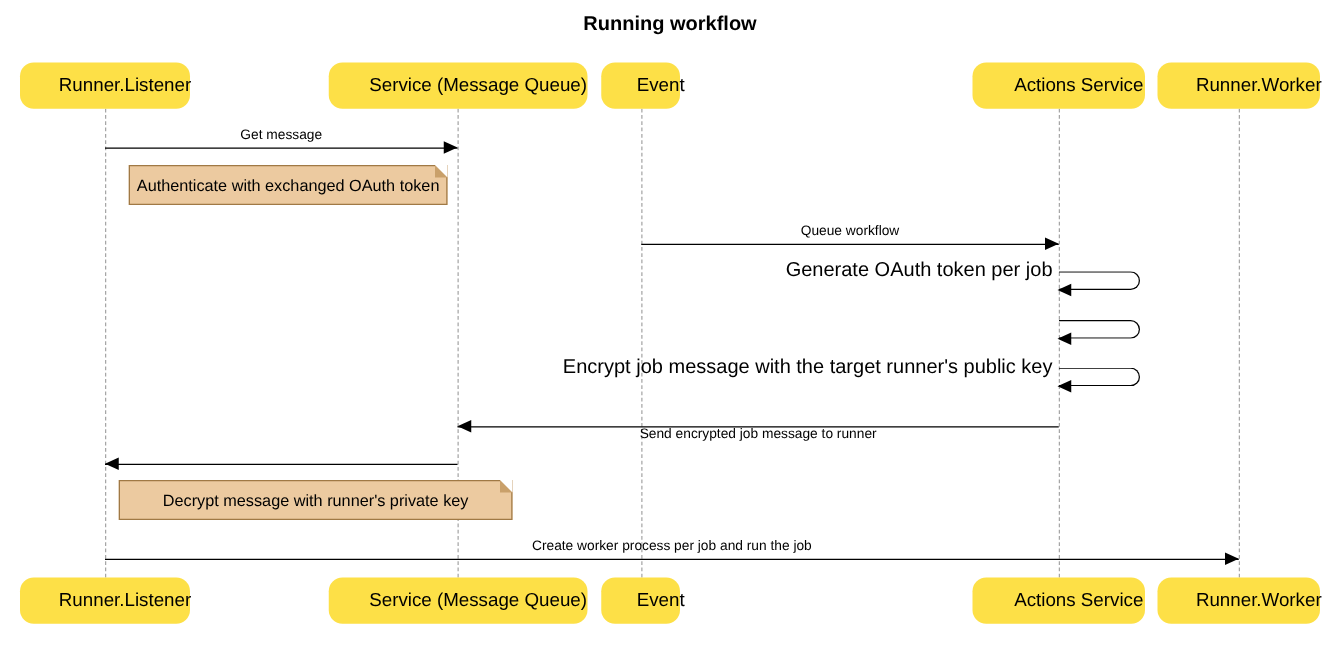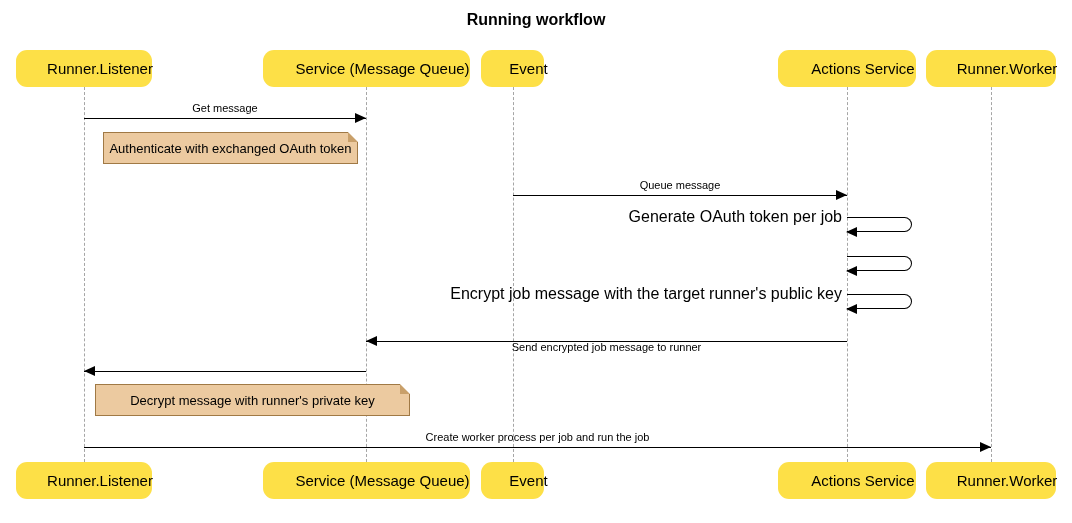--- a/index.html
+++ b/index.html
@@ -132,21 +132,21 @@
   <div class="actor" style="left:481px; top:50px; width:63px;">Event</div>
   <div class="actor" style="left:778px; top:50px; width:138px;">Actions Service</div>
   <div class="actor" style="left:926px; top:50px; width:130px;">Runner.Worker</div>
 
   <div class="msg-label" style="left:84px; top:101px; width:282px;">Get message</div>
   <div class="msg-line" style="left:84px; top:118px; width:282px;"></div>
   <div class="arrowhead-right" style="left:355px; top:113px;"></div>
 
   <div class="note" style="left:93px; top:132px; width:255px; height:32px;margin-left:10px;">Authenticate with exchanged OAuth token</div>
 
-  <div class="msg-label" style="left:513px; top:178px; width:334px;">Queue message</div>
+  <div class="msg-label" style="left:513px; top:178px; width:334px;">Queue workflow</div>
   <div class="msg-line" style="left:513px; top:195px; width:334px;"></div>
   <div class="arrowhead-right" style="left:836px; top:190px;"></div>
 
   <div class="loop-label" style="right:230px; top:209px;">Generate OAuth token per job</div>
   <div class="self-loop" style="left:847px; top:217px;"></div>
   <div class="arrowhead-left" style="left:846px; top:227px;"></div>
 
   <div class="self-loop" style="left:847px; top:256px;"></div>
   <div class="arrowhead-left" style="left:846px; top:266px;"></div>
 

